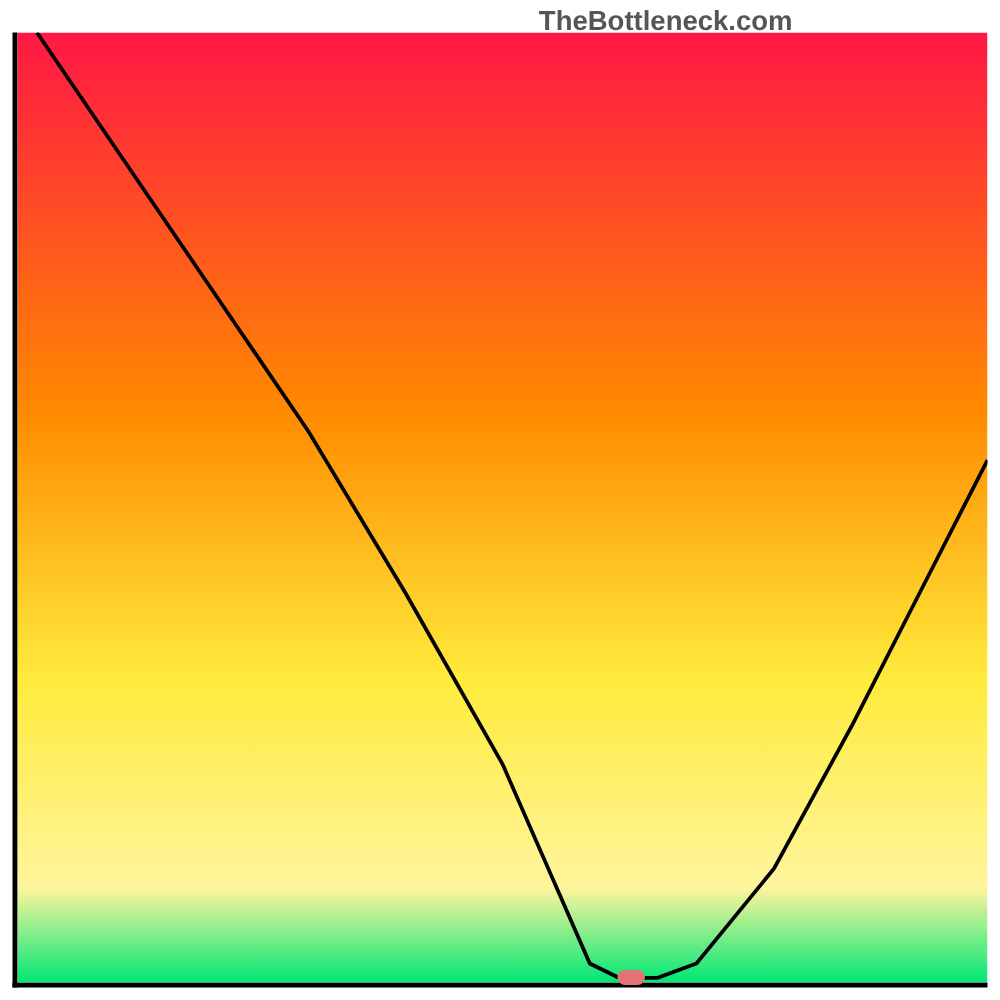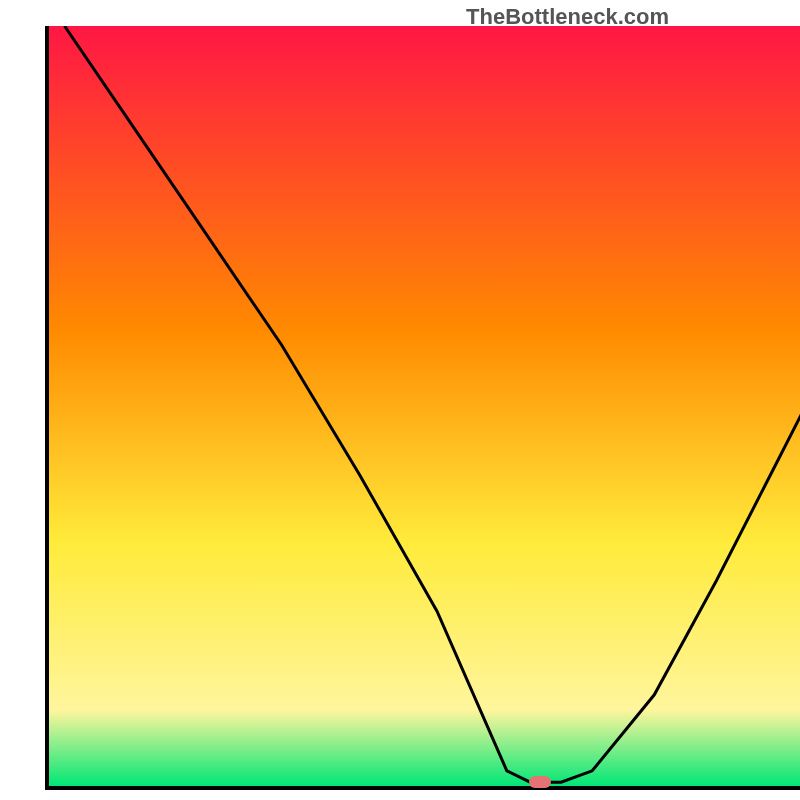--- a/index.html
+++ b/index.html
@@ -1,21 +1,20 @@
 <!DOCTYPE html>
 <html><head>
   <meta charset="utf-8">
   <style>
     * { margin: 0; padding: 0; box-sizing: border-box; }
     html, body { width: 800px; height: 800px; overflow: hidden; background: #fff; }
     .chart-container {
       position: relative;
       width: 644px;
       height: 800px;
-      margin-left: 35px;
     }
     .watermark {
       position: absolute;
       top: 4px;
       right: 10px;
       font-family: Arial, sans-serif;
       font-size: 22px;
       font-weight: bold;
       color: #555;
       z-index: 10;

